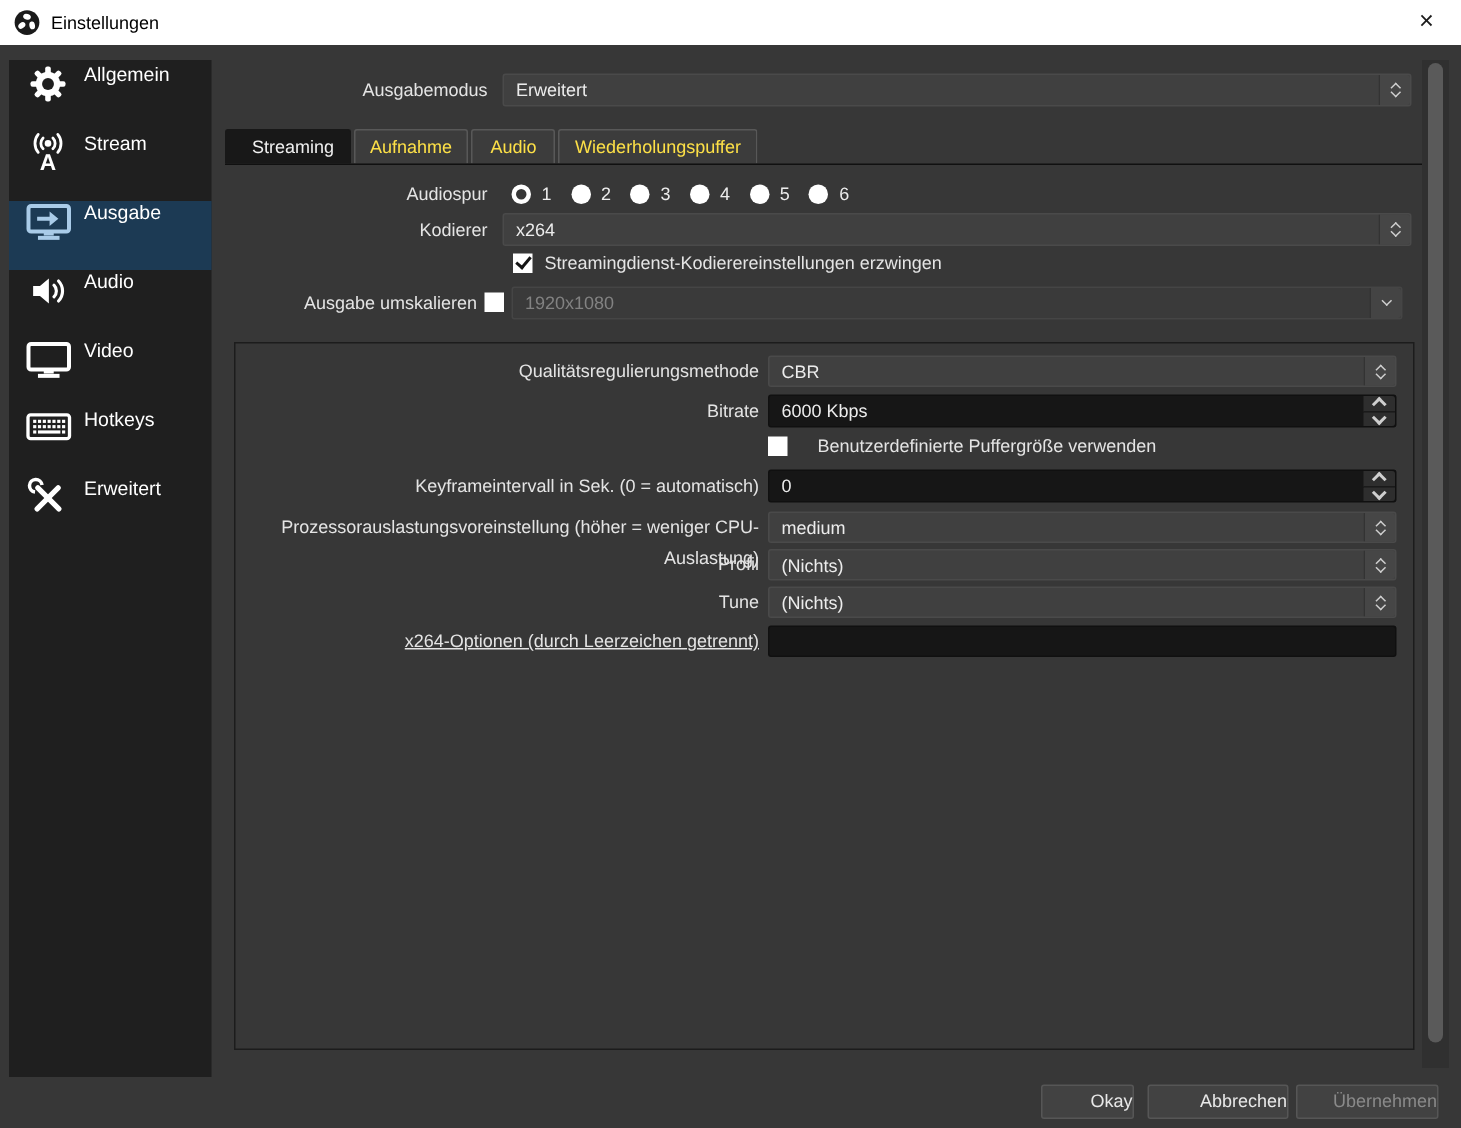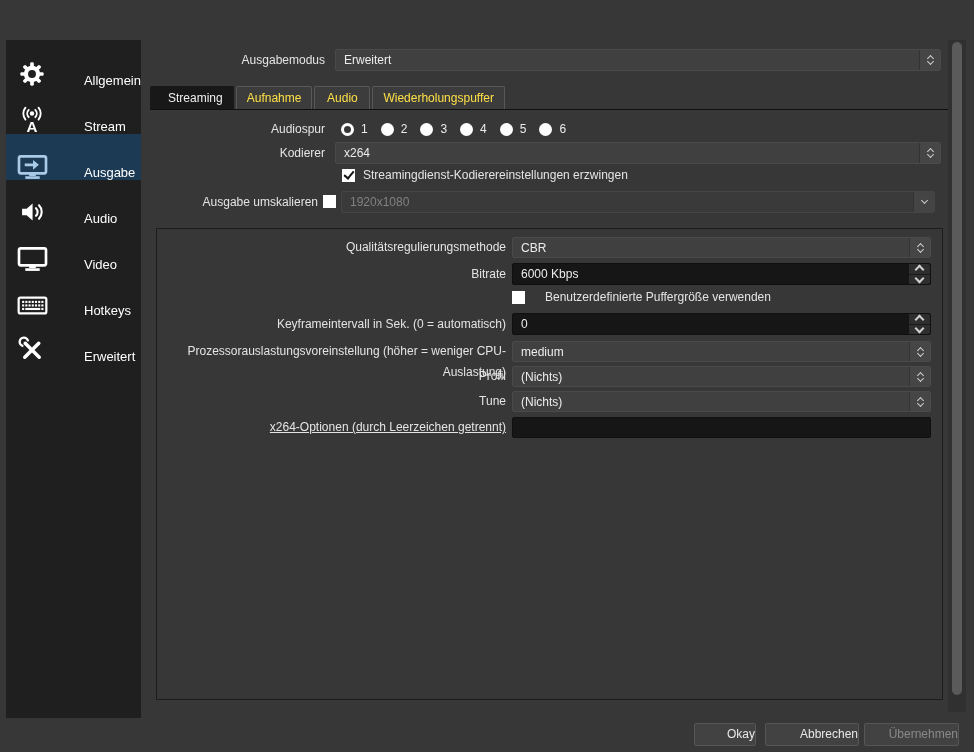--- a/index.html
+++ b/index.html
@@ -10,21 +10,21 @@
     background:#373737; font-size:12px; color:#e4e4e4;
   }
   
   .titlebar { position:absolute; left:0; top:0; width:974px; height:30px; background:#ffffff; }
   .titlebar .logo { position:absolute; left:9px; top:6px; width:18px; height:18px; }
   .titlebar .title { position:absolute; left:34px; top:0; line-height:30px; color:#000; font-size:12px; }
   .titlebar .close { position:absolute; right:8px; top:0; width:30px; height:30px; line-height:28px;
     text-align:center; color:#1a1a1a; font-size:17px; cursor:default; }
   
   .sidebar { position:absolute; left:6px; top:40px; width:135px; height:678px; background:#1f1f1f; padding-top:2px; }
-  .side-item { display:flex; align-items:flex-end; height:46px; padding-left:8px;gap:28px; }
+  .side-item { display:flex; align-items:flex-start; height:46px; padding-left:8px; }
   .side-item .ic { width:36px; display:flex; align-items:center; justify-content:center; }
   .side-item .lbl { margin-left:6px; color:#ffffff; font-size:13px; }
   .side-item.selected { background:#1c3a54; }
   
   .combo { position:absolute; background:#404040; border:1px solid #4a4a4a; border-radius:2px;
     color:#ececec; padding-left:8px; display:flex; align-items:center; }
   .combo .arrows { position:absolute; right:0; top:0; bottom:0; width:21px; background:#464646;
     border-left:1px solid #333333; border-radius:0 2px 2px 0;
     display:flex; flex-direction:column; align-items:center; justify-content:center; gap:2px; }
   .combo.disabled { background:#3a3a3a; border-color:#454545; color:#828282; }
@@ -66,20 +66,32 @@
   
   .btn { position:absolute; top:723px; height:23px; background:#424242; border:1px solid #565656;
     border-radius:2px; color:#e8e8e8; font-size:12px; text-align:right; line-height:21px; }
   .btn.disabled { color:#8a8a8a; }
 </style>
 </head>
 <body>
 
 <div class="window">
 
+  <div class="titlebar">
+    <svg class="logo" viewBox="0 0 24 24">
+      <circle cx="12" cy="12" r="11" fill="#1a1a1a"></circle>
+      <g fill="#ffffff">
+        <ellipse cx="12" cy="6.9" rx="3.5" ry="2.5" transform="rotate(20 12 6.9)"></ellipse>
+        <ellipse cx="7.4" cy="14.6" rx="3.5" ry="2.5" transform="rotate(140 7.4 14.6)"></ellipse>
+        <ellipse cx="16.6" cy="14.6" rx="3.5" ry="2.5" transform="rotate(260 16.6 14.6)"></ellipse>
+      </g>
+    </svg>
+    <span class="title">Einstellungen</span>
+    <span class="close">×</span>
+  </div>
 
   <div class="sidebar">
     <div class="side-item">
       <span class="ic">
         <svg width="28" height="28" viewBox="0 0 24 24">
             <g fill="#ffffff">
           <rect x="10.4" y="2" width="3.2" height="20" rx="1.2"></rect>
           <rect x="10.4" y="2" width="3.2" height="20" rx="1.2" transform="rotate(45 12 12)"></rect>
           <rect x="10.4" y="2" width="3.2" height="20" rx="1.2" transform="rotate(90 12 12)"></rect>
           <rect x="10.4" y="2" width="3.2" height="20" rx="1.2" transform="rotate(135 12 12)"></rect>

